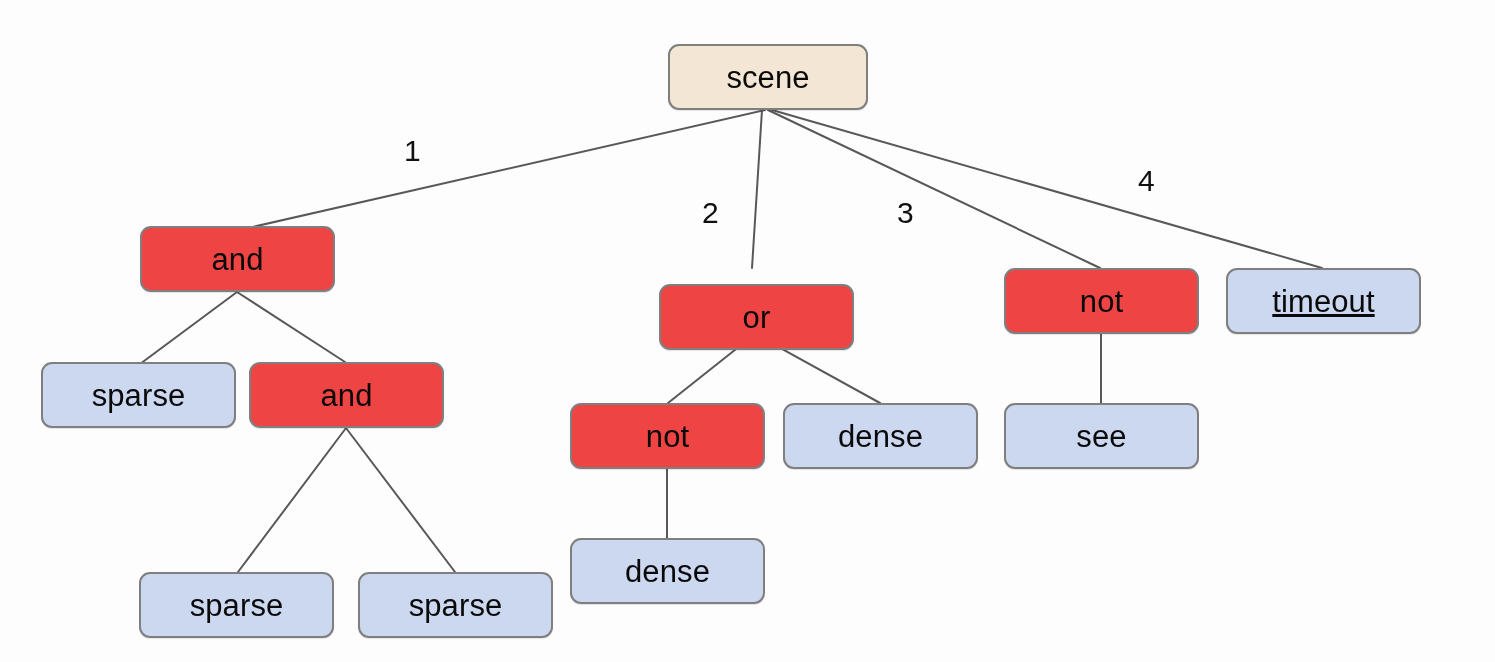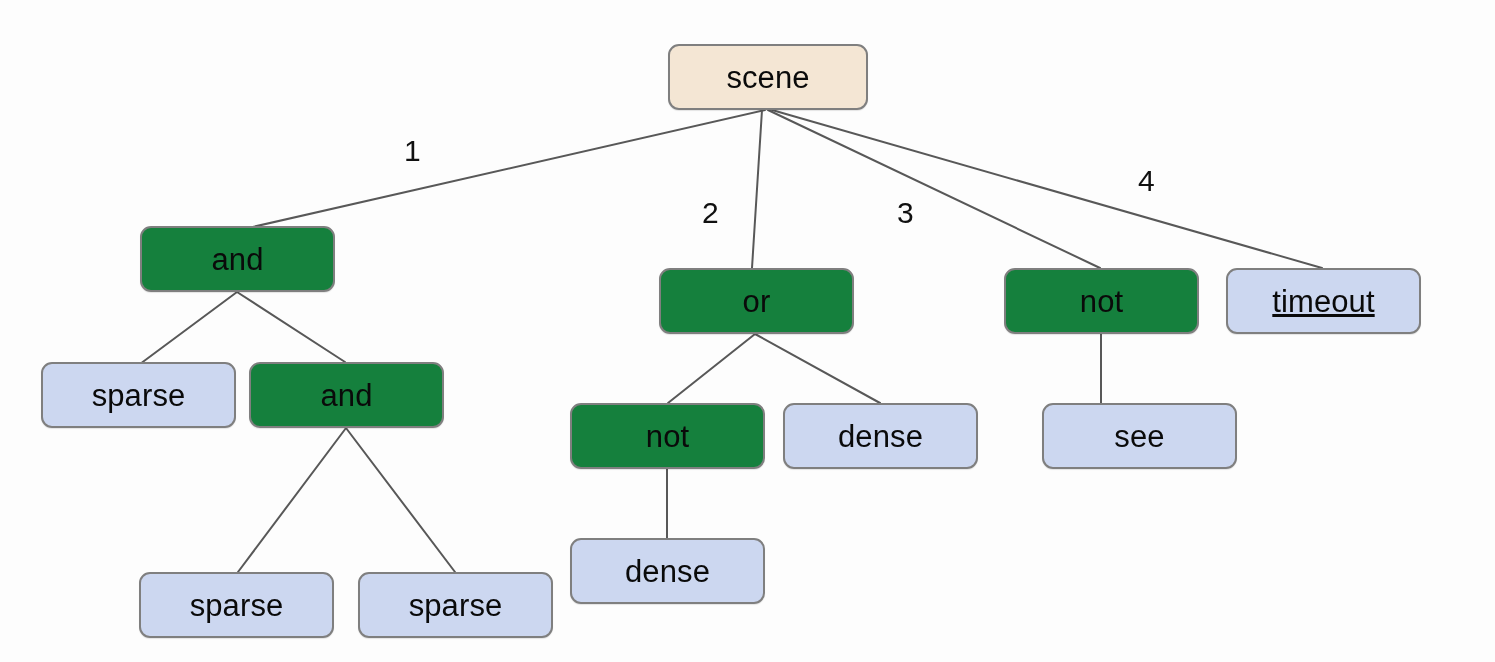--- a/index.html
+++ b/index.html
@@ -33,21 +33,21 @@
     align-items: center;
     justify-content: center;
     font-size: 31px;
     line-height: 1;
     color: #0a0a0a;
     letter-spacing: 0.1px;
     white-space: nowrap;
     box-shadow: 0 1px 1px rgba(0,0,0,0.10);
   }
   .node-root  { background: #f4e6d4; }
-  .node-op    { background: #15803d; }
+  .node-op    { background: #ef4444; }
   .node-leaf  { background: #ccd7f0; }
   .edge-label {
     position: absolute;
     font-size: 30px;
     line-height: 1;
     color: #101010;
     white-space: nowrap;
     font-family: "Liberation Sans", "DejaVu Sans", sans-serif;
   }
 </style>
@@ -81,36 +81,36 @@
       </div>
       <div class="node node-op" style="left: 249px; top: 362px; width: 195px; height: 66px; border-color: rgb(127, 127, 127);">
         <span>and</span>
       </div>
       <div class="node node-leaf" style="left: 139px; top: 572px; width: 195px; height: 66px; border-color: rgb(127, 127, 127);">
         <span>sparse</span>
       </div>
       <div class="node node-leaf" style="left: 358px; top: 572px; width: 195px; height: 66px; border-color: rgb(127, 127, 127);">
         <span>sparse</span>
       </div>
-      <div class="node node-op" style="left: 659px; top: 268px; width: 195px; height: 66px; border-color: rgb(127, 127, 127);">
+      <div class="node node-op" style="left: 659px; top: 284px; width: 195px; height: 66px; border-color: rgb(127, 127, 127);">
         <span>or</span>
       </div>
       <div class="node node-op" style="left: 570px; top: 403px; width: 195px; height: 66px; border-color: rgb(127, 127, 127);">
         <span>not</span>
       </div>
       <div class="node node-leaf" style="left: 783px; top: 403px; width: 195px; height: 66px; border-color: rgb(127, 127, 127);">
         <span>dense</span>
       </div>
       <div class="node node-leaf" style="left: 570px; top: 538px; width: 195px; height: 66px; border-color: rgb(127, 127, 127);">
         <span>dense</span>
       </div>
       <div class="node node-op" style="left: 1004px; top: 268px; width: 195px; height: 66px; border-color: rgb(127, 127, 127);">
         <span>not</span>
       </div>
-      <div class="node node-leaf" style="left: 1004px; top: 403px; width: 195px; height: 66px; border-color: rgb(127, 127, 127); margin-left: 38px;">
+      <div class="node node-leaf" style="left: 1004px; top: 403px; width: 195px; height: 66px; border-color: rgb(127, 127, 127);">
         <span>see</span>
       </div>
       <div class="node node-leaf" style="left: 1226px; top: 268px; width: 195px; height: 66px; border-color: rgb(127, 127, 127); text-decoration: underline;">
         <span>timeout</span>
       </div>
     </div>
   <div id="label-layer">
       <div class="edge-label" style="left: 404px; top: 136px;">1</div>
       <div class="edge-label" style="left: 702px; top: 198px;">2</div>
       <div class="edge-label" style="left: 897px; top: 198px;">3</div>

